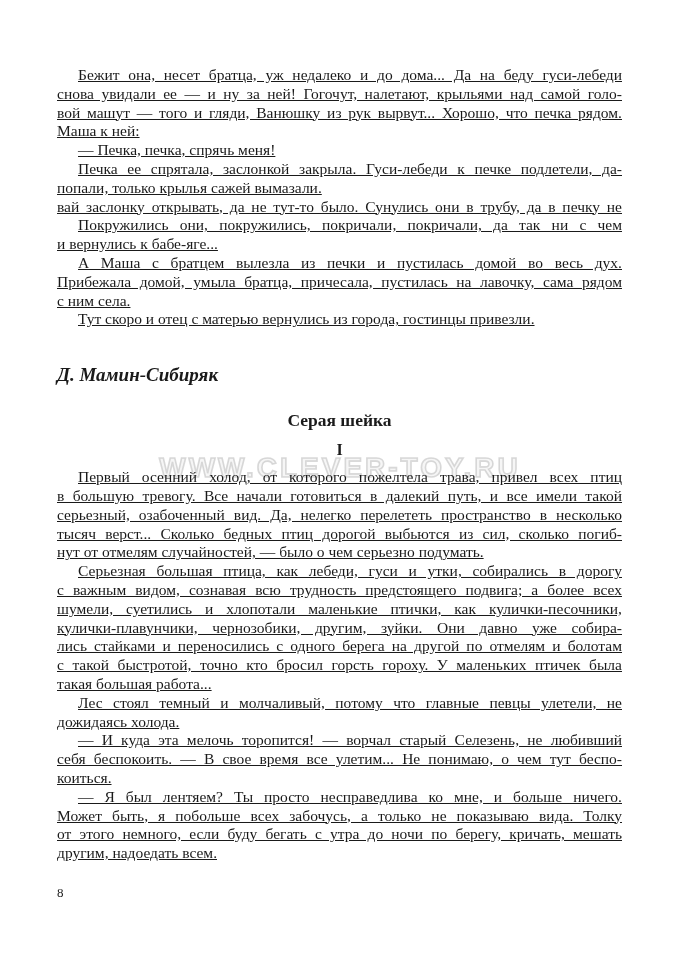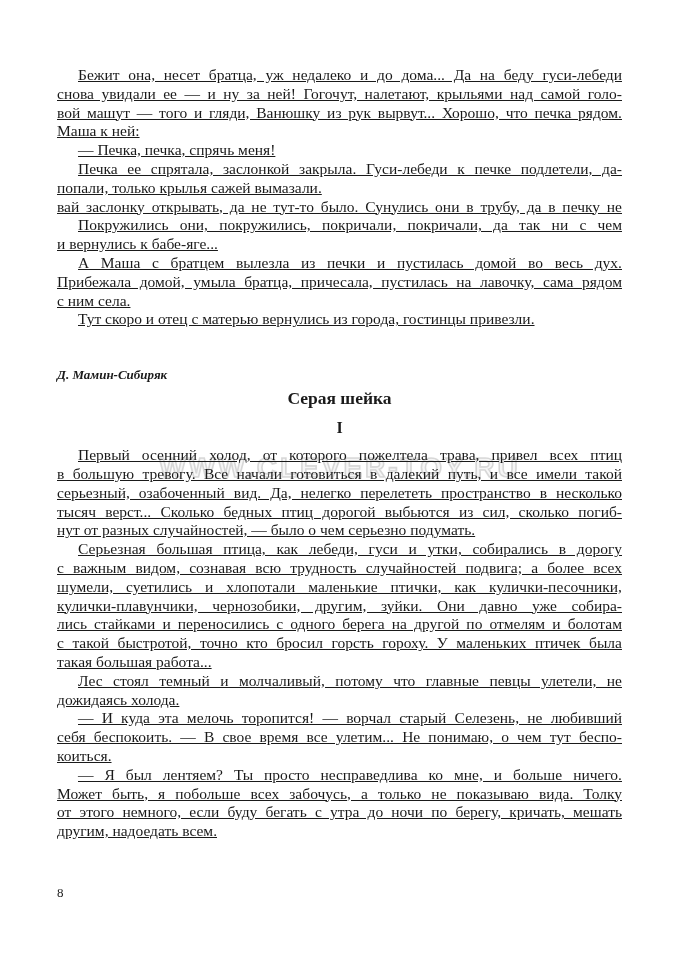--- a/index.html
+++ b/index.html
@@ -47,25 +47,25 @@
     text-align-last: justify;
     white-space: normal;
     text-decoration: underline;
   }
   .line.last { text-align-last: left; }
   .line.first { text-indent: 21px; }
   .author-line {
     margin-top: 36px;
     font-weight: 700;
     font-style: italic;
-    font-size: 13px;
+    font-size: 19px;
     line-height: 20px;
   }
   .story-title {
-    margin-top: 2px;
+    margin-top: 24px;
     text-align: center;
     font-weight: 700;
     font-size: 17.5px;
     line-height: 22px;
   }
   .chapter-number {
     margin-top: 9px;
     text-align: center;
     font-weight: 700;
     font-size: 16px;
@@ -124,25 +124,25 @@
     <div class="story-title">Серая шейка</div>
 
     <div class="chapter-number">I</div>
 
     <div class="section story-paragraphs">
         <div class="paragraph">
           <div class="line first">Первый осенний холод, от которого пожелтела трава, привел всех птиц</div>
           <div class="line">в большую тревогу. Все начали готовиться в далекий путь, и все имели такой</div>
           <div class="line">серьезный, озабоченный вид. Да, нелегко перелететь пространство в несколько</div>
           <div class="line">тысяч верст... Сколько бедных птиц дорогой выбьются из сил, сколько погиб-</div>
-          <div class="line last">нут от разных случайностей, — было о чем серьезно подумать.</div>
+          <div class="line last">нут от отмелям случайностей, — было о чем серьезно подумать.</div>
         </div>
         <div class="paragraph">
           <div class="line first">Серьезная большая птица, как лебеди, гуси и утки, собирались в дорогу</div>
-          <div class="line">с важным видом, сознавая всю трудность случайностей подвига; а более всех</div>
+          <div class="line">с важным видом, сознавая всю трудность предстоящего подвига; а более всех</div>
           <div class="line">шумели, суетились и хлопотали маленькие птички, как кулички-песочники,</div>
           <div class="line">кулички-плавунчики, чернозобики, другим, зуйки. Они давно уже собира-</div>
           <div class="line">лись стайками и переносились с одного берега на другой по отмелям и болотам</div>
           <div class="line">с такой быстротой, точно кто бросил горсть гороху. У маленьких птичек была</div>
           <div class="line last">такая большая работа...</div>
         </div>
         <div class="paragraph">
           <div class="line first">Лес стоял темный и молчаливый, потому что главные певцы улетели, не</div>
           <div class="line last">дожидаясь холода.</div>
         </div>

